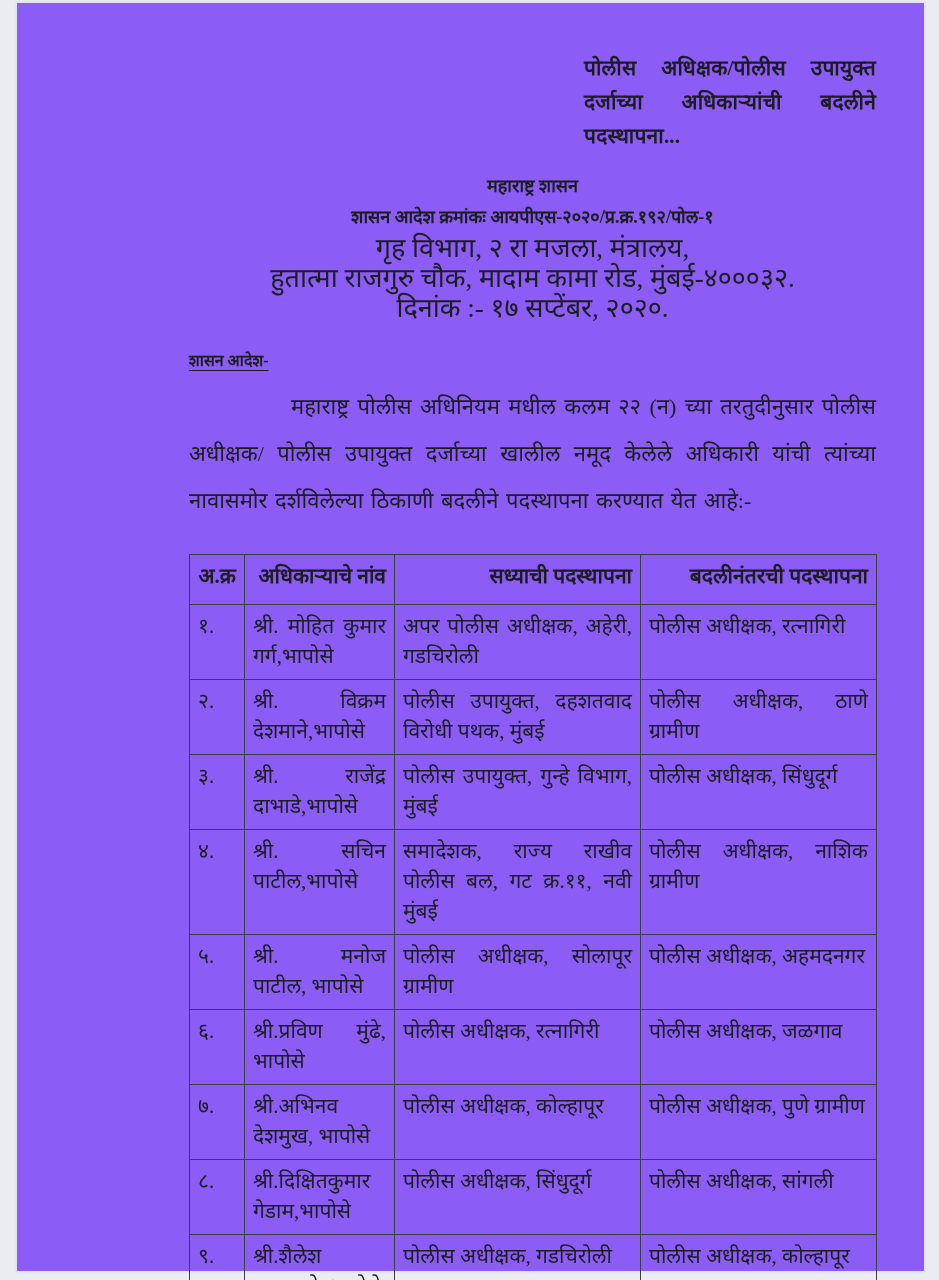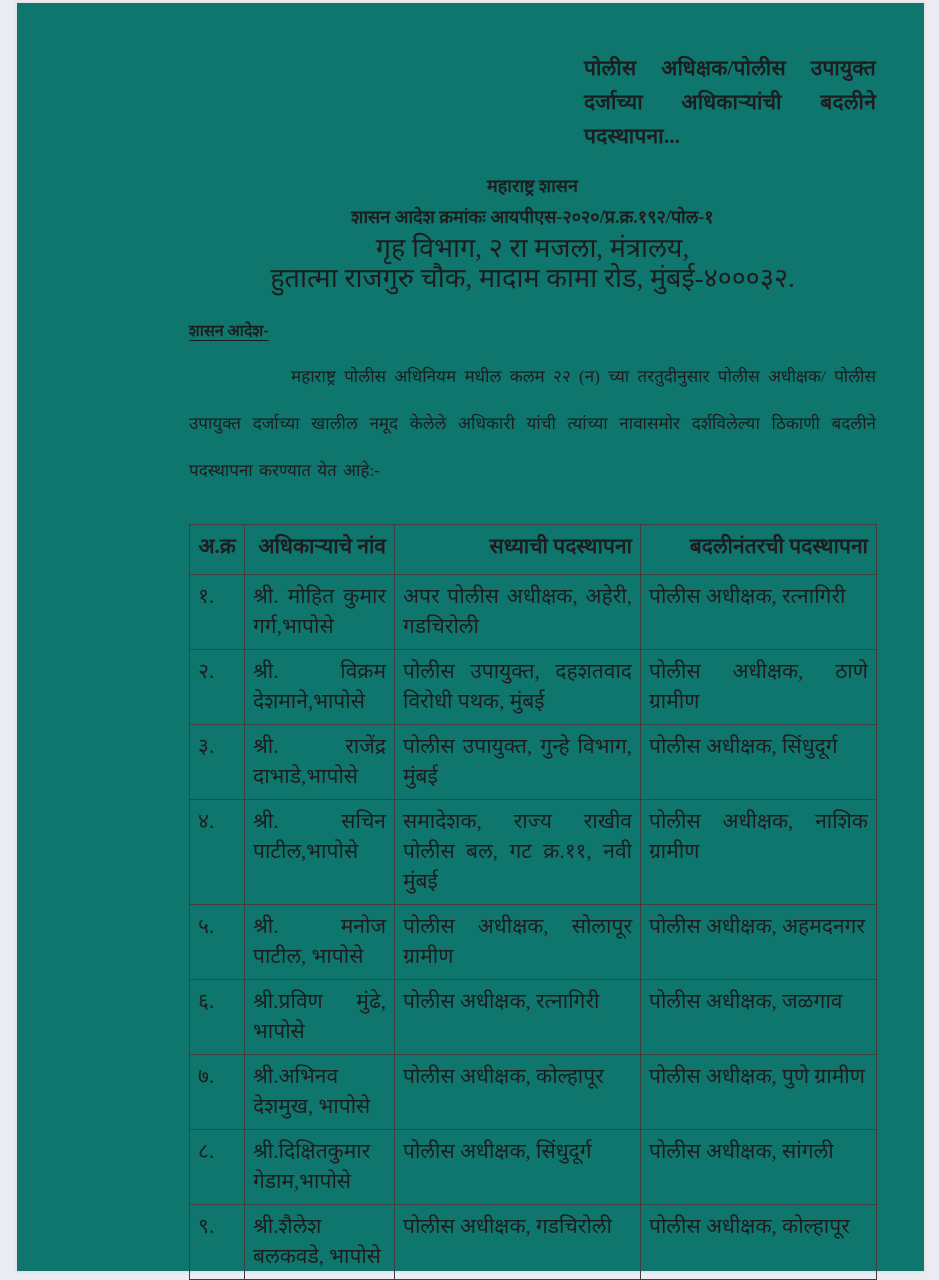--- a/index.html
+++ b/index.html
@@ -15,21 +15,21 @@
     height: 1280px;
     background: #ebecf1;
     overflow: hidden;
   }
   .page {
     position: absolute;
     left: 16px;
     top: 2px;
     width: 909px;
     height: 1270px;
-    background: #0f766e;
+    background: #8b5cf6;
     border: 1px solid #e2e2e8;
     box-shadow: 0 0 3px rgba(0,0,0,0.06);
   }
   .content {
     padding: 48px 48px 0 172px; 
     width: 100%;
   }
   
   .subject {
     width: 292px;
@@ -53,21 +53,21 @@
     font-size: 16px;
     font-weight: 700;
   }
   .order-heading span {
     text-decoration: underline;
     text-underline-offset: 4px;
   }
   
   .order-para {
     margin-top: 12px;
-    font-size: 17px;
+    font-size: 22px;
     line-height: 47px;
     text-align: justify;
     text-indent: 102px;
     word-spacing: 2px;
   }
   
   table.transfer {
     margin-top: 30px;
     border-collapse: collapse;
     table-layout: fixed;
@@ -97,20 +97,21 @@
   <div class="page">
     <div class="content">
 
       <div class="subject">पोलीस अधिक्षक/पोलीस उपायुक्त दर्जाच्या अधिकाऱ्यांची बदलीने पदस्थापना...</div>
 
       <div class="letterhead">
         <div class="lh-bold">महाराष्ट्र शासन</div>
         <div class="lh-bold">शासन आदेश क्रमांकः आयपीएस-२०२०/प्र.क्र.१९२/पोल-१</div>
         <div class="lh-line">गृह विभाग, २ रा मजला, मंत्रालय,</div>
         <div class="lh-line">हुतात्मा राजगुरु चौक, मादाम कामा रोड, मुंबई-४०००३२.</div>
+        <div class="lh-line">दिनांक :-  १७ सप्टेंबर, २०२०.</div>
       </div>
 
       <div class="order-heading">
         <span>शासन आदेश-</span>
       </div>
 
       <p class="order-para">महाराष्ट्र पोलीस अधिनियम मधील कलम २२ (न) च्या तरतुदीनुसार पोलीस अधीक्षक/ पोलीस उपायुक्त  दर्जाच्या खालील नमूद केलेले अधिकारी यांची त्यांच्या नावासमोर दर्शविलेल्या ठिकाणी  बदलीने पदस्थापना करण्यात येत आहे:-</p>
 
       <table class="transfer">
         <colgroup>

